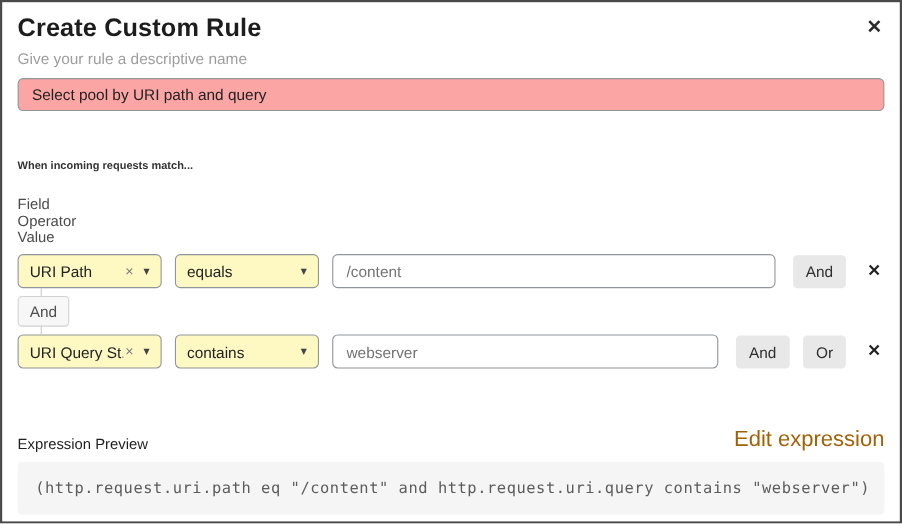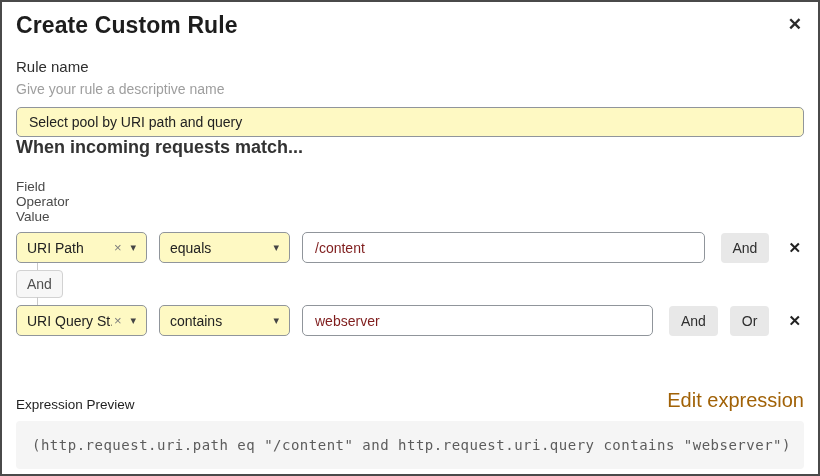--- a/index.html
+++ b/index.html
@@ -26,25 +26,25 @@
   }
 
   
   .rule-label { margin-top: 19px; font-size: 15px; color: #2e2e2e; }
   .rule-hint  { margin-top: 6px; font-size: 14px; color: #9e9e9e; }
   .rule-input {
     margin-top: 10px; width: 100%; height: 30px;
     border: 1px solid #90959b; border-radius: 5px;
     padding: 0 12px; font-size: 14px; color: #222222;
     font-family: "Liberation Sans", sans-serif;
-    background: #fef9c3; outline: none;
+    background: #fca5a5; outline: none;
   }
 
   
-  .match-heading { font-size: 18px; font-weight: bold; color: #333333; }
+  .match-heading { margin-top: 45px; font-size: 10px; font-weight: bold; color: #333333; }
 
   .col-labels {
     display: flex; margin-top: 21px; font-size: 13.5px; color: #4a4a4a; flex-direction: column;
   }
   .col-labels .c1 { width: 131px; margin-right: 12px; }
   .col-labels .c2 { width: 131px; margin-right: 12px; }
   .col-labels .c3 { flex: 1; }
 
   .cond-row { display: flex; align-items: center; margin-top: 8px; }
   .select-box {
@@ -55,21 +55,21 @@
     background: #fef9c3; cursor: pointer;
   }
   .select-box .sel-text { white-space: nowrap; overflow: hidden; }
   .select-box .clear-x { margin-left: auto; color: #7d7d7d; font-size: 13px; padding: 0 2px; cursor: pointer; }
   .select-box .caret { margin-left: 7px; color: #444444; font-size: 11px; cursor: pointer; }
   .gap { width: 12px; flex: none; }
 
   .value-input {
     flex: 1; height: 31px; min-width: 0;
     border: 1px solid #90959b; border-radius: 5px;
-    padding: 0 12px; font-size: 14px; color: #7f1d1d;
+    padding: 0 12px; font-size: 14px; color: #737373;
     font-family: "Liberation Sans", sans-serif; outline: none;
   }
 
   .logic-btn {
     flex: none; margin-left: 16px;
     background: #e8e8e8; border: none; border-radius: 4px;
     padding: 7px 12px; font-size: 14px; color: #2e2e2e;
     font-family: "Liberation Sans", sans-serif; cursor: pointer;
   }
   .remove-btn {
@@ -107,21 +107,20 @@
 </head>
 <body>
 
 <div class="modal">
 
   <div class="header">
     <div class="title">Create Custom Rule</div>
     <button class="close-btn">✕</button>
   </div>
 
-  <div class="rule-label">Rule name</div>
   <div class="rule-hint">Give your rule a descriptive name</div>
   <input class="rule-input" type="text" value="Select pool by URI path and query" style="">
 
   <div class="match-heading">When incoming requests match...</div>
 
   <div class="col-labels">
     <div class="c1">Field</div>
     <div class="c2">Operator</div>
     <div class="c3">Value</div>
   </div>

